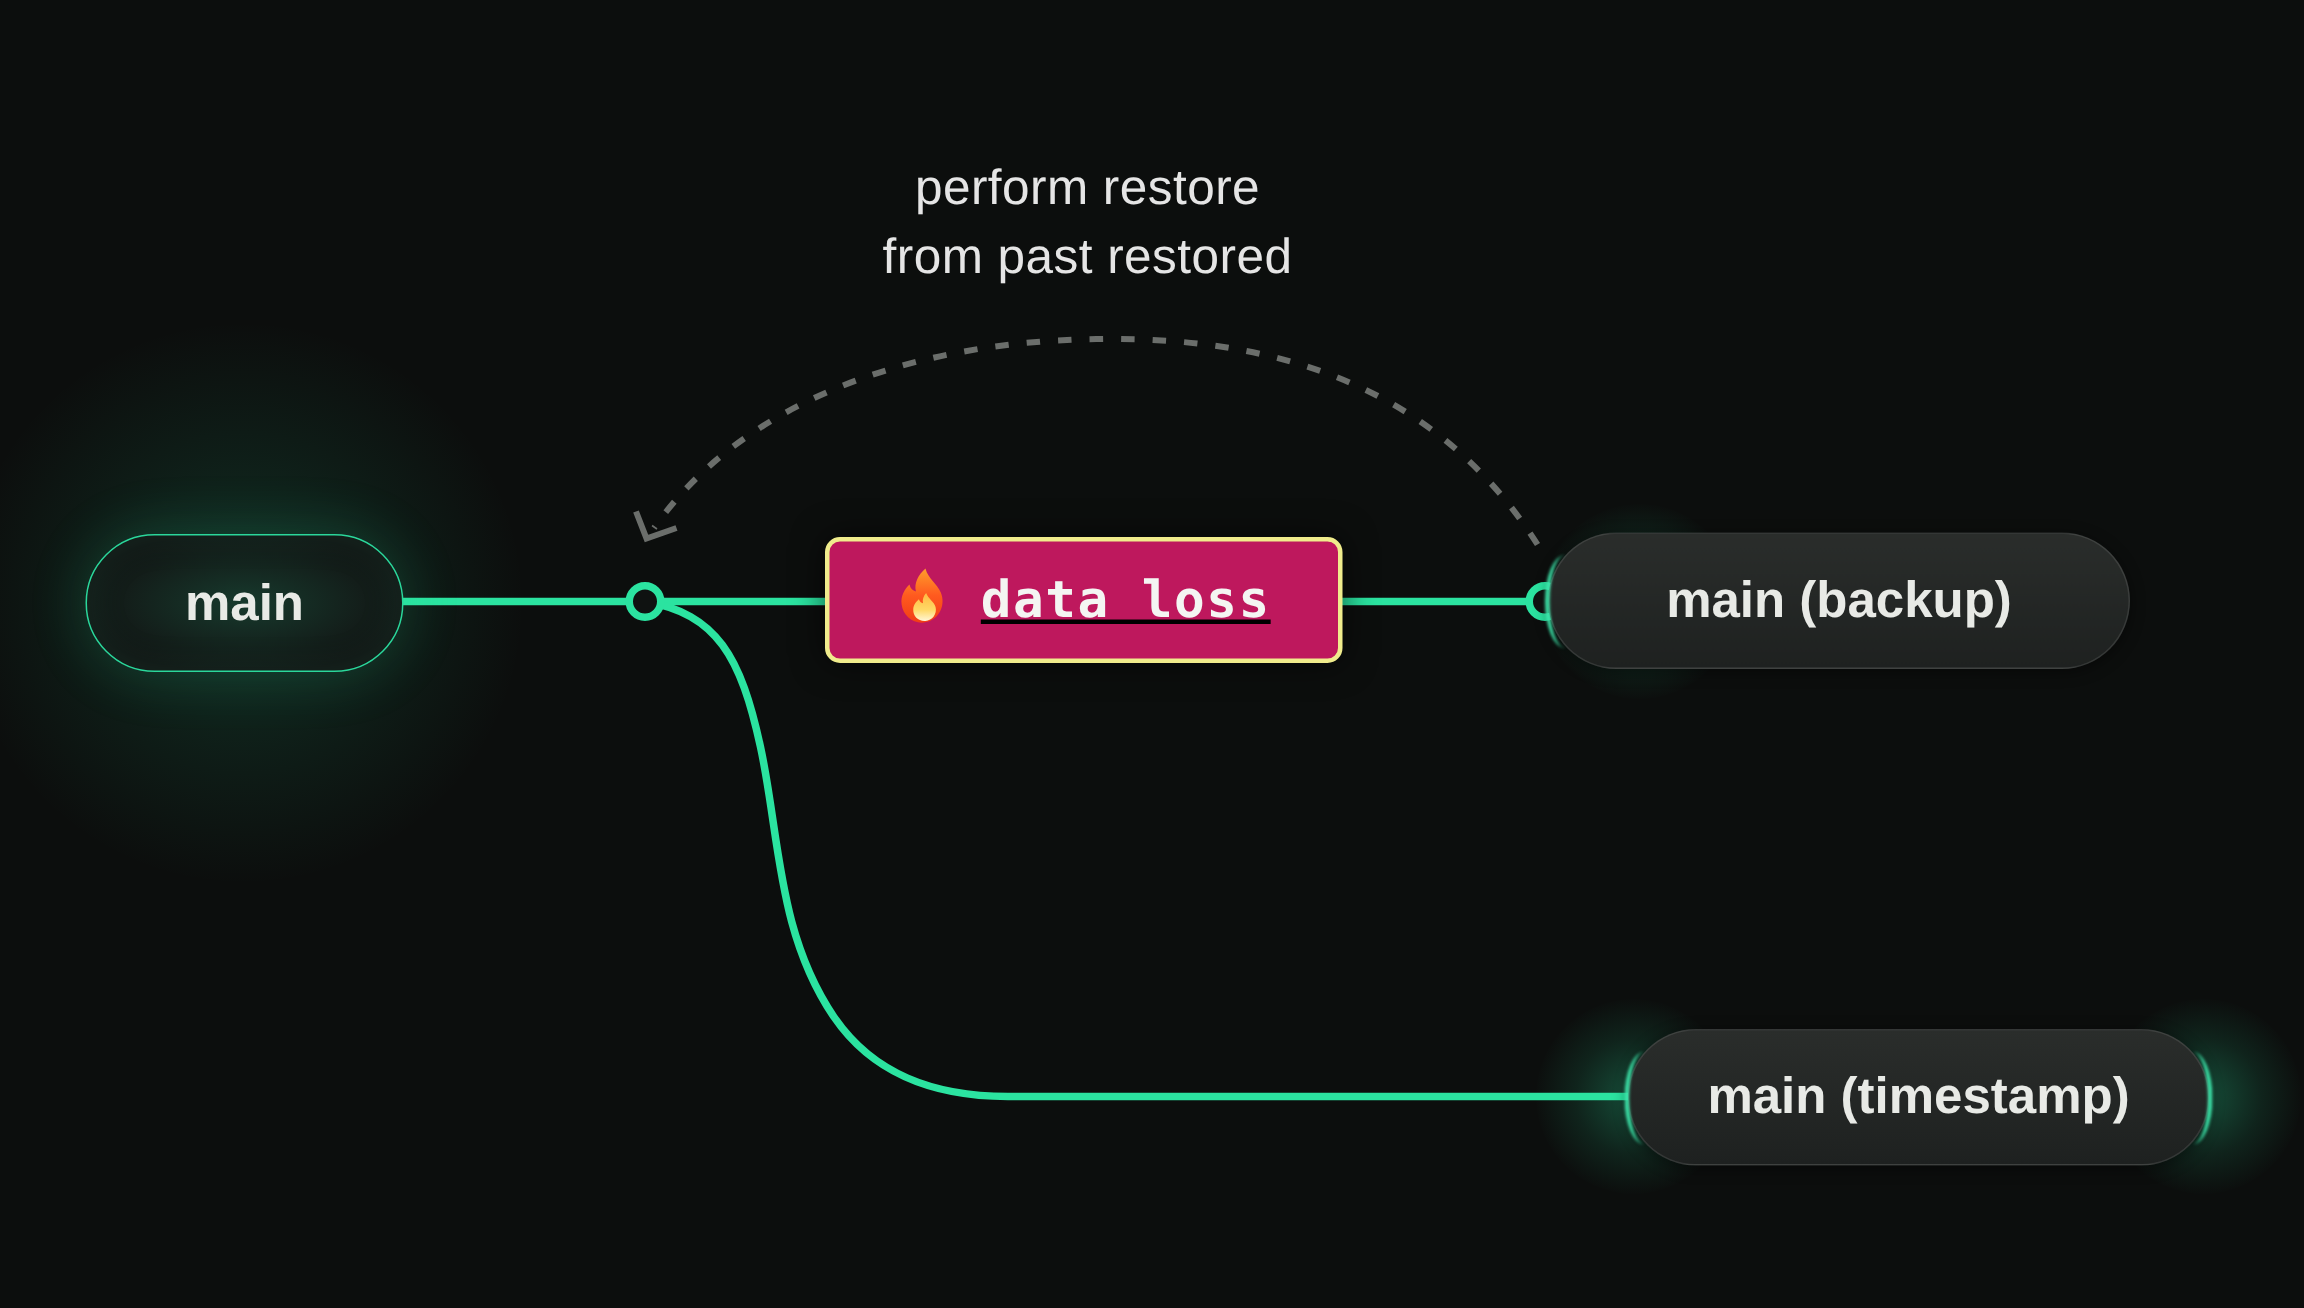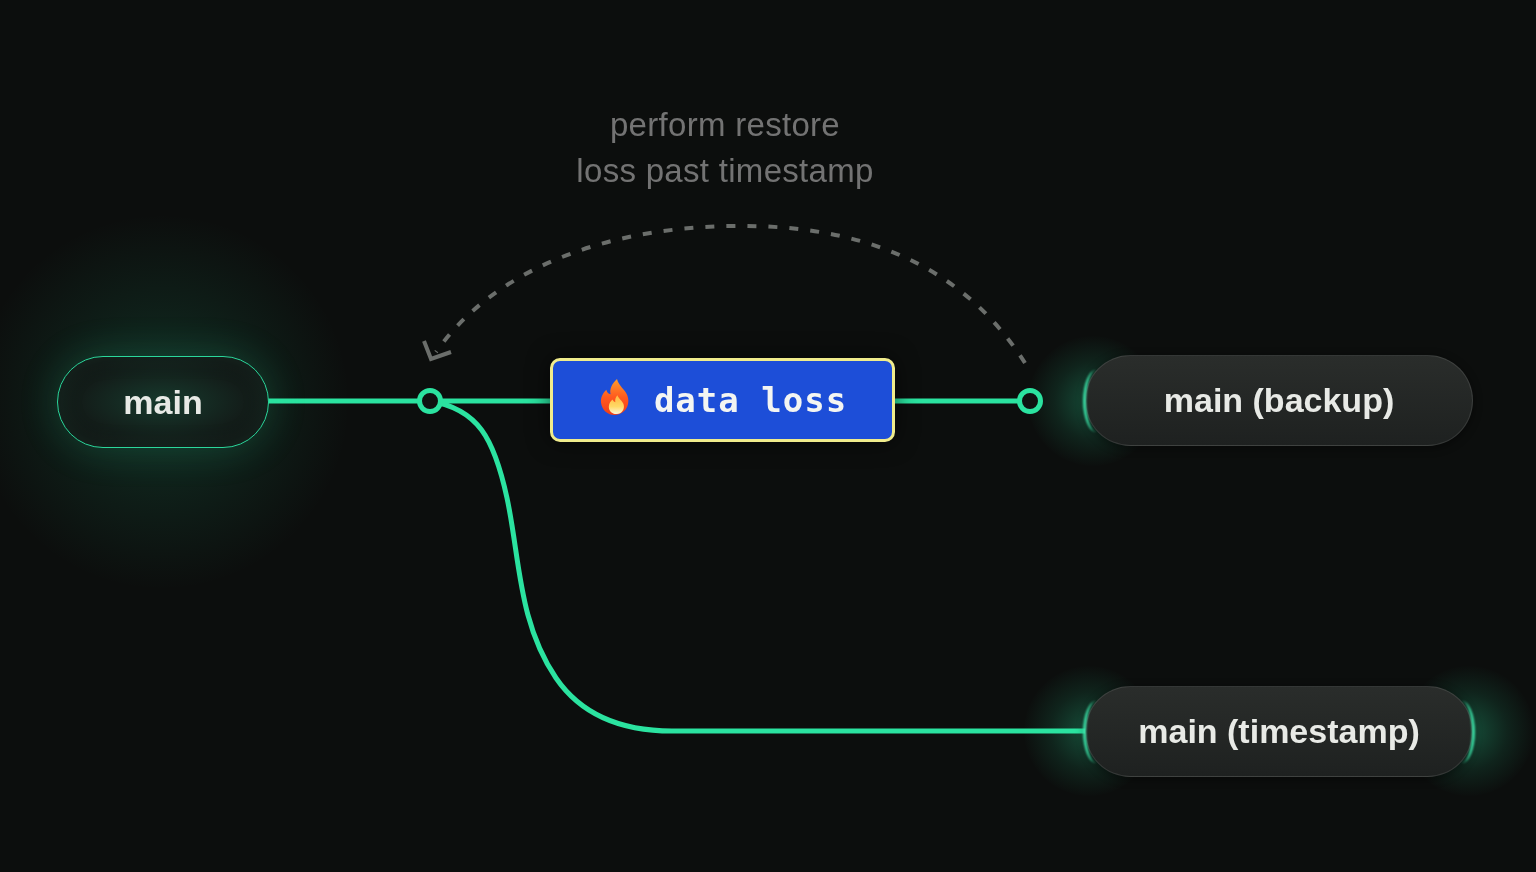--- a/index.html
+++ b/index.html
@@ -24,60 +24,61 @@
   }
   .glow.backup-left{left:1028px;top:336px;}
   .glow.restored-left{left:1024px;top:666px;}
   .glow.restored-right{left:1404px;top:666px;}
 
   svg.wires{position:absolute;left:0;top:0;}
 
   
   .annotation{
     position:absolute;left:725px;top:102px;transform:translateX(-50%);
-    text-align:center;color:#737373;font-size:33px;line-height:46px;
+    text-align:center;color:#e5e5e5;font-size:33px;line-height:46px;
     letter-spacing:0.3px;white-space:nowrap;
   }
 
   
   .pill{
     position:absolute;display:flex;align-items:center;justify-content:center;
     border-radius:46px;color:#e8eae6;font-size:34px;white-space:nowrap;font-weight:bold;
   }
   .pill.gray{
     background:linear-gradient(180deg,#2a2d2b 0%,#1e2120 100%);
     border:1px solid rgba(255,255,255,0.10);
     box-shadow:0 2px 10px rgba(0,0,0,0.45);
   }
   .pill.main{
     left:57px;top:356px;width:210px;height:90px;
     background:radial-gradient(ellipse at 50% 50%,rgba(45,227,160,0.18) 0%,rgba(45,227,160,0.04) 55%,rgba(45,227,160,0) 75%),#121514;
     border:1.5px solid #2bd79b;
     box-shadow:0 0 40px rgba(45,227,160,0.18), inset 0 0 26px rgba(45,227,160,0.10);
   }
-  .pill.backup{left:1085px;top:355px;width:386px;height:89px;}
+  .pill.backup{left:1032px;top:355px;width:386px;height:89px;}
   .pill.restored{left:1085px;top:686px;width:386px;height:89px;}
 
   
   .crescent{
     position:absolute;top:50%;transform:translateY(-50%);
     width:24px;height:62px;border-radius:50%;
     filter:blur(1px);pointer-events:none;
   }
   .crescent.left{left:-3px;border-left:3px solid rgba(62,236,175,0.95);}
   .crescent.right{right:-3px;border-right:3px solid rgba(62,236,175,0.95);}
 
   
   .event-box{
     position:absolute;left:550px;top:358px;width:345px;height:84px;
     box-sizing:border-box;
     display:flex;align-items:center;justify-content:center;gap:18px;
-    background:#1d4ed8;
+    background:#be185d;
     border:3px solid #f0ec8c;border-radius:10px;
     box-shadow:0 0 22px rgba(0,0,0,0.6);
+    text-decoration:underline;
   }
   .event-box .label{
     font-family:"DejaVu Sans Mono", monospace;
     font-weight:bold;font-size:34px;color:#f4f5f2;letter-spacing:1px;
     white-space:nowrap;
   }
   .flame{flex:0 0 auto;}
 </style>
 </head>
 <body>
@@ -98,21 +99,21 @@
     <path d="M 1025 363 C 958 258 852 224 731 226 C 600 228 492 272 436 352" stroke="#6b6e6b" stroke-width="4" fill="none" stroke-dasharray="9 12"></path>
 
     <polyline points="424,341 431,359 451,352" stroke="#6b6e6b" stroke-width="4" fill="none" stroke-linejoin="miter"></polyline>
 
     <circle cx="430" cy="401" r="10.5" fill="#0f1211" stroke="#2be3a0" stroke-width="5"></circle>
     <circle cx="1030" cy="401" r="10.5" fill="#0f1211" stroke="#2be3a0" stroke-width="5"></circle>
   </svg>
 
   <div class="annotation">
     <div>perform restore</div>
-    <div>loss past timestamp</div>
+    <div>from past restored</div>
   </div>
 
   <div class="pill main">
     <span>main</span>
   </div>
 
   <div class="event-box">
     <svg class="flame" width="38" height="44" viewBox="0 0 36 42">
       <defs>
         <linearGradient id="flameOuter" x1="0" y1="0" x2="0" y2="1">

